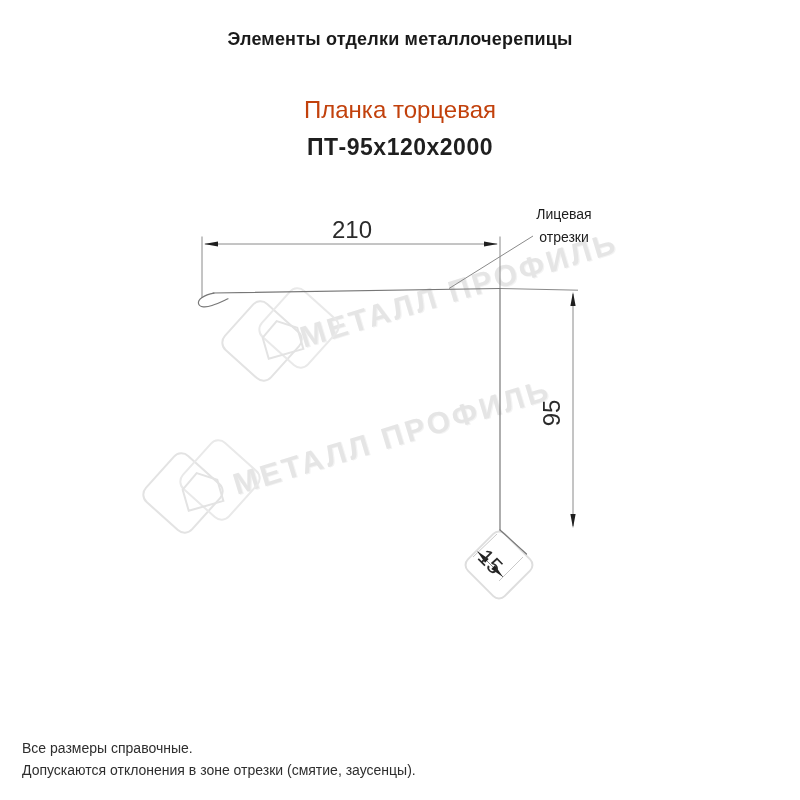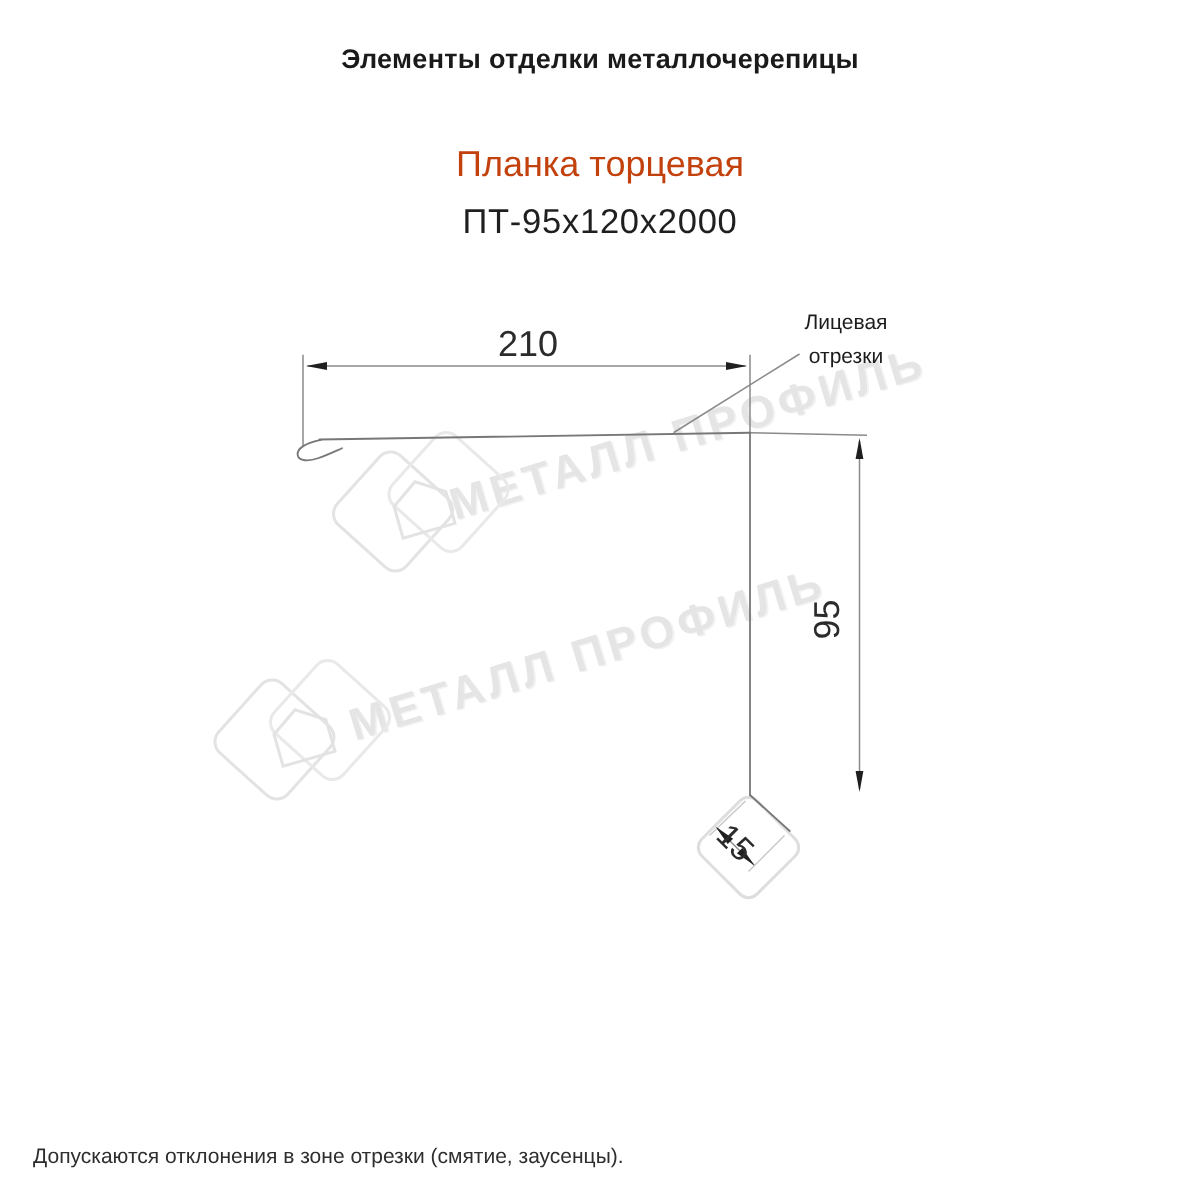--- a/index.html
+++ b/index.html
@@ -11,21 +11,21 @@
   .page-title{
     left:0;right:0;top:29px;text-align:center;
     font-size:18px;font-weight:700;color:#1a1a1a;letter-spacing:0.2px;
   }
   .product-name{
     left:0;right:0;top:96px;text-align:center;
     font-size:24px;font-weight:400;color:#c2410c;
   }
   .product-code{
     left:0;right:0;top:134px;text-align:center;
-    font-size:23px;font-weight:400;color:#1f1f1f;letter-spacing:0.5px;
+    font-size:23px;font-weight:700;color:#1f1f1f;letter-spacing:0.5px;
   }
   .dim-label{
     font-size:24px;color:#2b2b2b;text-align:center;line-height:28px;
   }
   .dim-120{left:312px;top:216px;width:80px;}
   .dim-95{left:512px;top:399px;width:80px;transform:rotate(-90deg);}
   .dim-15{left:460px;top:548px;width:60px;font-size:22px;transform:rotate(45deg);}
   .face-label{
     left:516px;top:203px;width:96px;text-align:center;
     font-size:14px;line-height:23px;color:#1c1c1c;
@@ -103,15 +103,16 @@
 
   <div class="abs txt dim-label dim-120">210</div>
   <div class="abs txt dim-label dim-95">95</div>
   <div class="abs txt dim-label dim-15">15</div>
 
   <div class="abs txt face-label">
     <span>Лицевая</span>
     <span>отрезки</span>
   </div>
 
+  <div class="abs txt note note-1">Все размеры справочные.</div>
   <div class="abs txt note note-2">Допускаются отклонения в зоне отрезки (смятие, заусенцы).</div>
 
 </div>
 
 </body></html>

